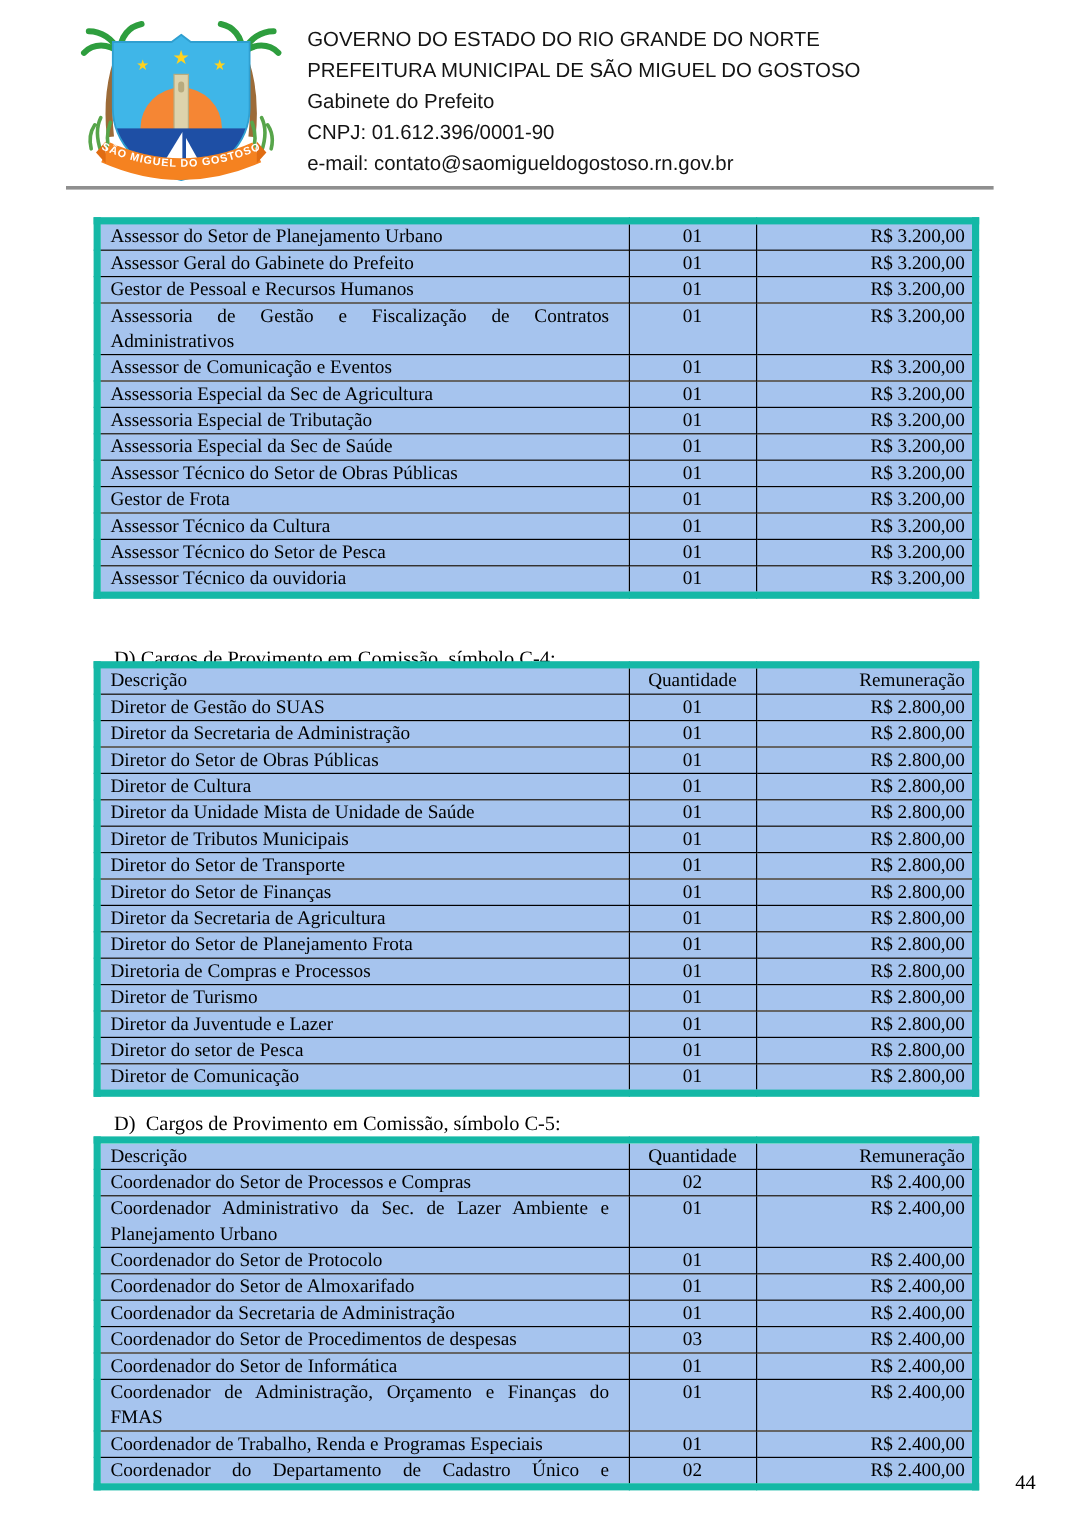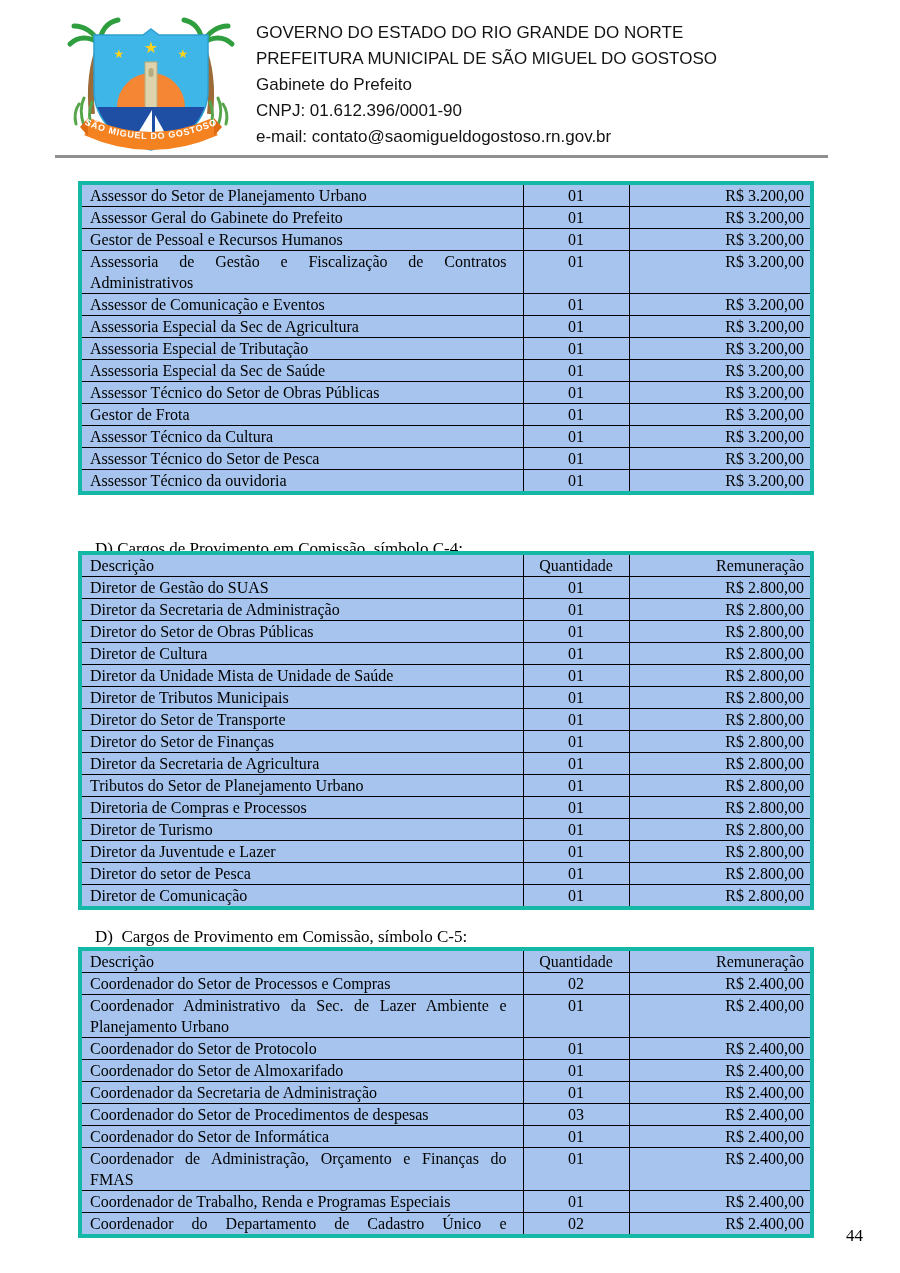--- a/index.html
+++ b/index.html
@@ -26,21 +26,21 @@
     font-size:17px; line-height:22px; white-space:pre-wrap;
   }
   #heading-c4 { top:538px; }
   #heading-c5 { top:926px; }
 
   
   table.gov {
     position:absolute; left:78px; width:732px;
     border-collapse:collapse; table-layout:fixed;
     font-family:"Liberation Serif", serif; font-size:16px;
-    border:4px solid #14b8a6;
+    border:6px solid #14b8a6;
   }
   #table-c3 { top:181px; }
   #table-c4 { top:551px; }
   #table-c5 { top:947px; }
   table.gov td, table.gov th {
     border:1px solid #000; background:#a6c4ee;
     line-height:21px; padding:0 6px; vertical-align:top;
     font-weight:normal; overflow:hidden;
   }
   table.gov .col-desc { text-align:justify; padding:0 16px 0 8px; }
@@ -260,21 +260,21 @@
           <td class="col-desc">Diretor do Setor de Finanças</td>
           <td class="col-qty">01</td>
           <td class="col-pay">R$ 2.800,00</td>
         </tr>
         <tr>
           <td class="col-desc">Diretor da Secretaria de Agricultura</td>
           <td class="col-qty">01</td>
           <td class="col-pay">R$ 2.800,00</td>
         </tr>
         <tr>
-          <td class="col-desc">Tributos do Setor de Planejamento Urbano</td>
+          <td class="col-desc">Diretor do Setor de Planejamento Frota</td>
           <td class="col-qty">01</td>
           <td class="col-pay">R$ 2.800,00</td>
         </tr>
         <tr>
           <td class="col-desc">Diretoria de Compras e Processos</td>
           <td class="col-qty">01</td>
           <td class="col-pay">R$ 2.800,00</td>
         </tr>
         <tr>
           <td class="col-desc">Diretor de Turismo</td>

